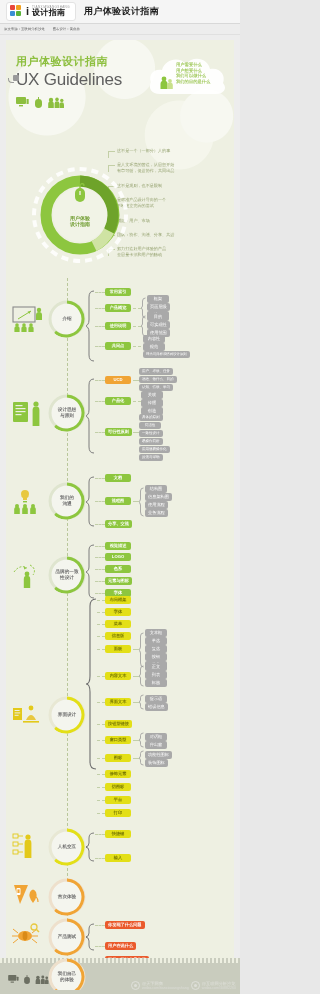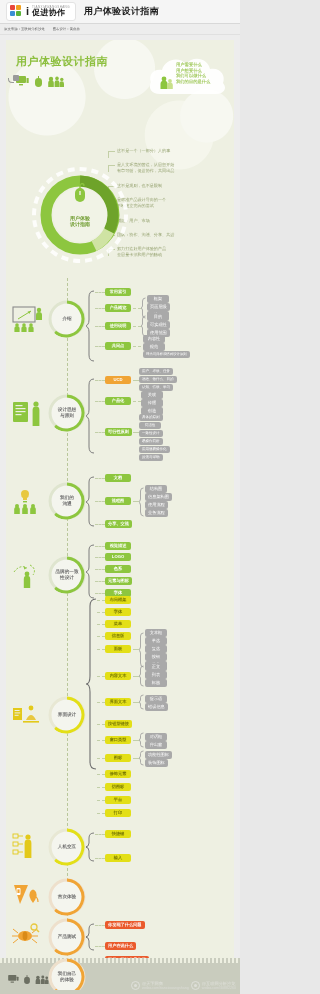--- a/index.html
+++ b/index.html
@@ -167,39 +167,40 @@
     <div class="logo-chip">
       <div class="logo-mark">
         <i></i>
           <i></i>
           <i></i>
           <i></i>
       </div>
       <div class="logo-i">i</div>
       <div class="logo-txt">
         <div class="logo-pin">TIANXIAWANGSHANG</div>
-        <div class="logo-cn">促进协作</div>
+        <div class="logo-cn">设计指南</div>
       </div>
     </div>
     <div class="topbar-title">用户体验设计指南</div>
   </div>
   <div class="metabar">
     <span>原文来源：互联网分析沙龙</span>
     <span>图表设计：黄燕燕</span>
   </div>
 
   <div class="poster">
   <div class="poster-inner">
 
     <div class="hdr">
       <div class="plug">
         <div class="head"></div>
             <div class="wire"></div>
       </div>
       <div class="hdr-cn">用户体验设计指南</div>
+      <div class="hdr-en">UX Guidelines</div>
       <div class="hdr-icons">
         <svg class="hicon" width="13" height="11" viewBox="0 0 13 11">
           <rect x="0" y="0" width="10" height="7" rx="1"></rect>
               <rect x="3" y="8" width="4" height="1.4"></rect>
               <rect x="10.5" y="2" width="2.2" height="5" rx=".6"></rect>
         </svg>
         <svg class="hicon" width="7" height="11" viewBox="0 0 7 11">
           <rect x="0" y="2" width="7" height="9" rx="3.4"></rect>
               <rect x="3" y="0" width="1" height="3"></rect>
         </svg>

